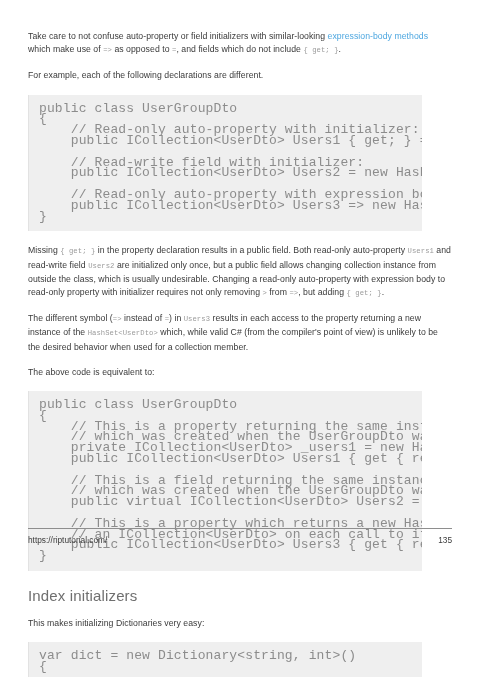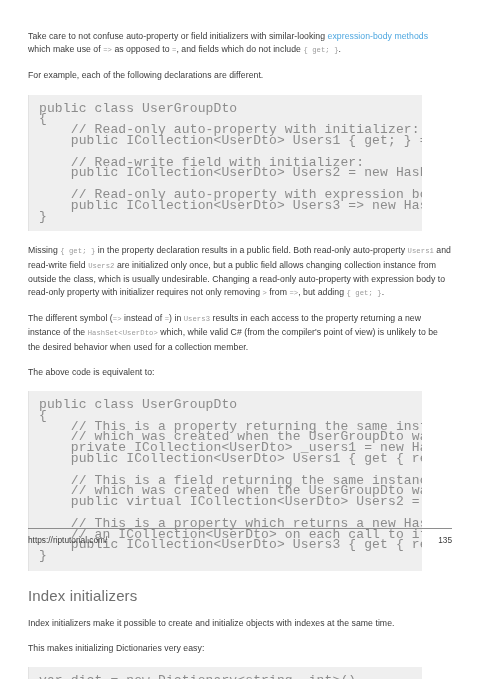--- a/index.html
+++ b/index.html
@@ -118,21 +118,20 @@
     // which was created when the UserGroupDto was instantiated.
     public virtual ICollection&lt;UserDto&gt; Users2 = new HashSet&lt;UserDto&gt;();
 
     // This is a property which returns a new HashSet&lt;UserDto&gt; as
     // an ICollection&lt;UserDto&gt; on each call to it.
     public ICollection&lt;UserDto&gt; Users3 { get { return new HashSet&lt;UserDto&gt;(); } }
 }</pre>
 
   <h2 class="section">Index initializers</h2>
 
-  <p class="para">Index initializers make it possible to create and initialize objects with indexes at the same time.</p>
 
   <p class="para">This makes initializing Dictionaries very easy:</p>
 
   <pre class="codeblock last">var dict = new Dictionary&lt;string, int&gt;()
 {</pre>
 
   <div class="footer">
     <span>https://riptutorial.com/</span>
     <span>135</span>
   </div>

